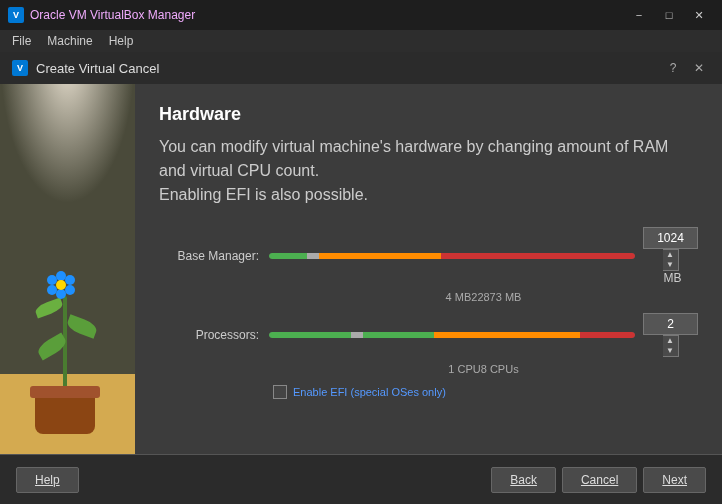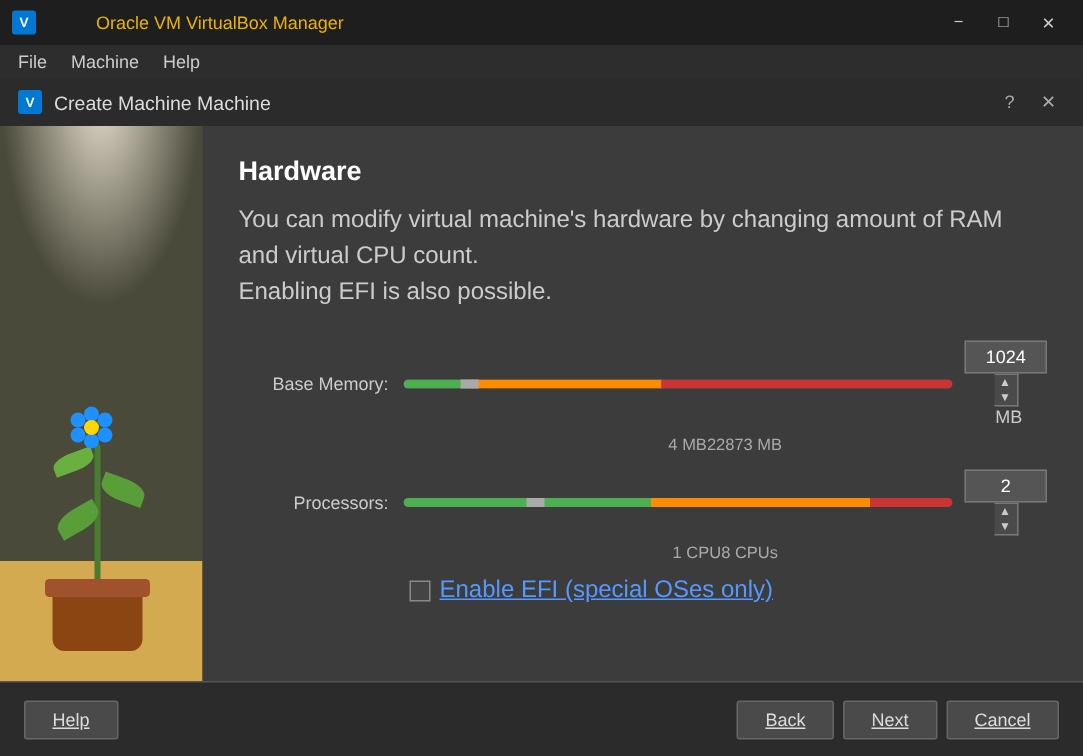--- a/index.html
+++ b/index.html
@@ -32,22 +32,21 @@
       flex-shrink: 0;
       display: flex;
       align-items: center;
       justify-content: center;
       font-size: 9px;
       color: white;
       font-weight: bold;
     }
     .title-bar .title-text {
       flex: 1;
-      color: #eab308;
-      margin-left: 34px;
+      color: #f0abfc;
     }
     .title-bar .window-controls {
       display: flex;
       gap: 0;
     }
     .window-btn {
       width: 30px;
       height: 20px;
       display: flex;
       align-items: center;
@@ -403,22 +402,21 @@
       align-items: center;
       margin-top: 8px;
       padding-left: 114px;
     }
 
     .checkbox-wrapper {
       display: flex;
       align-items: center;
       cursor: pointer;
       color: #5599ff;
-      font-size: 16px;
-      text-decoration: underline;
+      font-size: 11px;
     }
 
     .checkbox-box {
       width: 14px;
       height: 14px;
       border: 1px solid #888;
       background: #444;
       margin-right: 6px;
       flex-shrink: 0;
     }
@@ -474,21 +472,21 @@
   <div class="menu-item">Machine</div>
   <div class="menu-item">Help</div>
 </div>
 
 <div class="dialog-outer">
 
   <div class="dialog-title-bar">
     <div class="dialog-icon">
       <span>V</span>
     </div>
-    <span class="dialog-title-text">Create Machine Machine</span>
+    <span class="dialog-title-text">Create Virtual Cancel</span>
     <div class="dialog-title-controls">
       <div class="dialog-ctrl-btn">?</div>
       <div class="dialog-ctrl-btn">✕</div>
     </div>
   </div>
 
   <div class="dialog-content">
 
     <div class="left-panel">
       <div class="bg-circle"></div>
@@ -513,21 +511,21 @@
 
     <div class="right-panel">
 
       <div class="section-title">Hardware</div>
       <div class="section-desc" style="white-space: pre-line;">You can modify virtual machine's hardware by changing amount of RAM and virtual CPU count.
 Enabling EFI is also possible.</div>
 
       <div class="hardware-form">
 
         <div class="form-row">
-          <div class="form-label">Base Memory:</div>
+          <div class="form-label">Base Manager:</div>
           <div class="slider-container">
             <div class="slider-track">
               <div class="slider-fill-green" style="width: 12%;"></div>
               <div class="slider-fill-orange" style="left:12%; width:35%;"></div>
               <div class="slider-fill-red" style="left:47%; width:53%;"></div>
               <div class="slider-thumb" style="left:12%;"></div>
             </div>
           </div>
           <div class="spin-wrapper" style="margin-left:8px;">
             <input class="spin-input" type="text" value="1024" style="width: 55px;">
@@ -576,17 +574,17 @@
         </div>
 
       </div>
     </div>
   </div>
 
   <div class="button-bar">
     <button class="btn">Help</button>
     <div class="btn-spacer"></div>
     <button class="btn">Back</button>
+    <button class="btn">Cancel</button>
     <button class="btn">Next</button>
-    <button class="btn">Cancel</button>
   </div>
 
 </div>
 
 </body></html>

